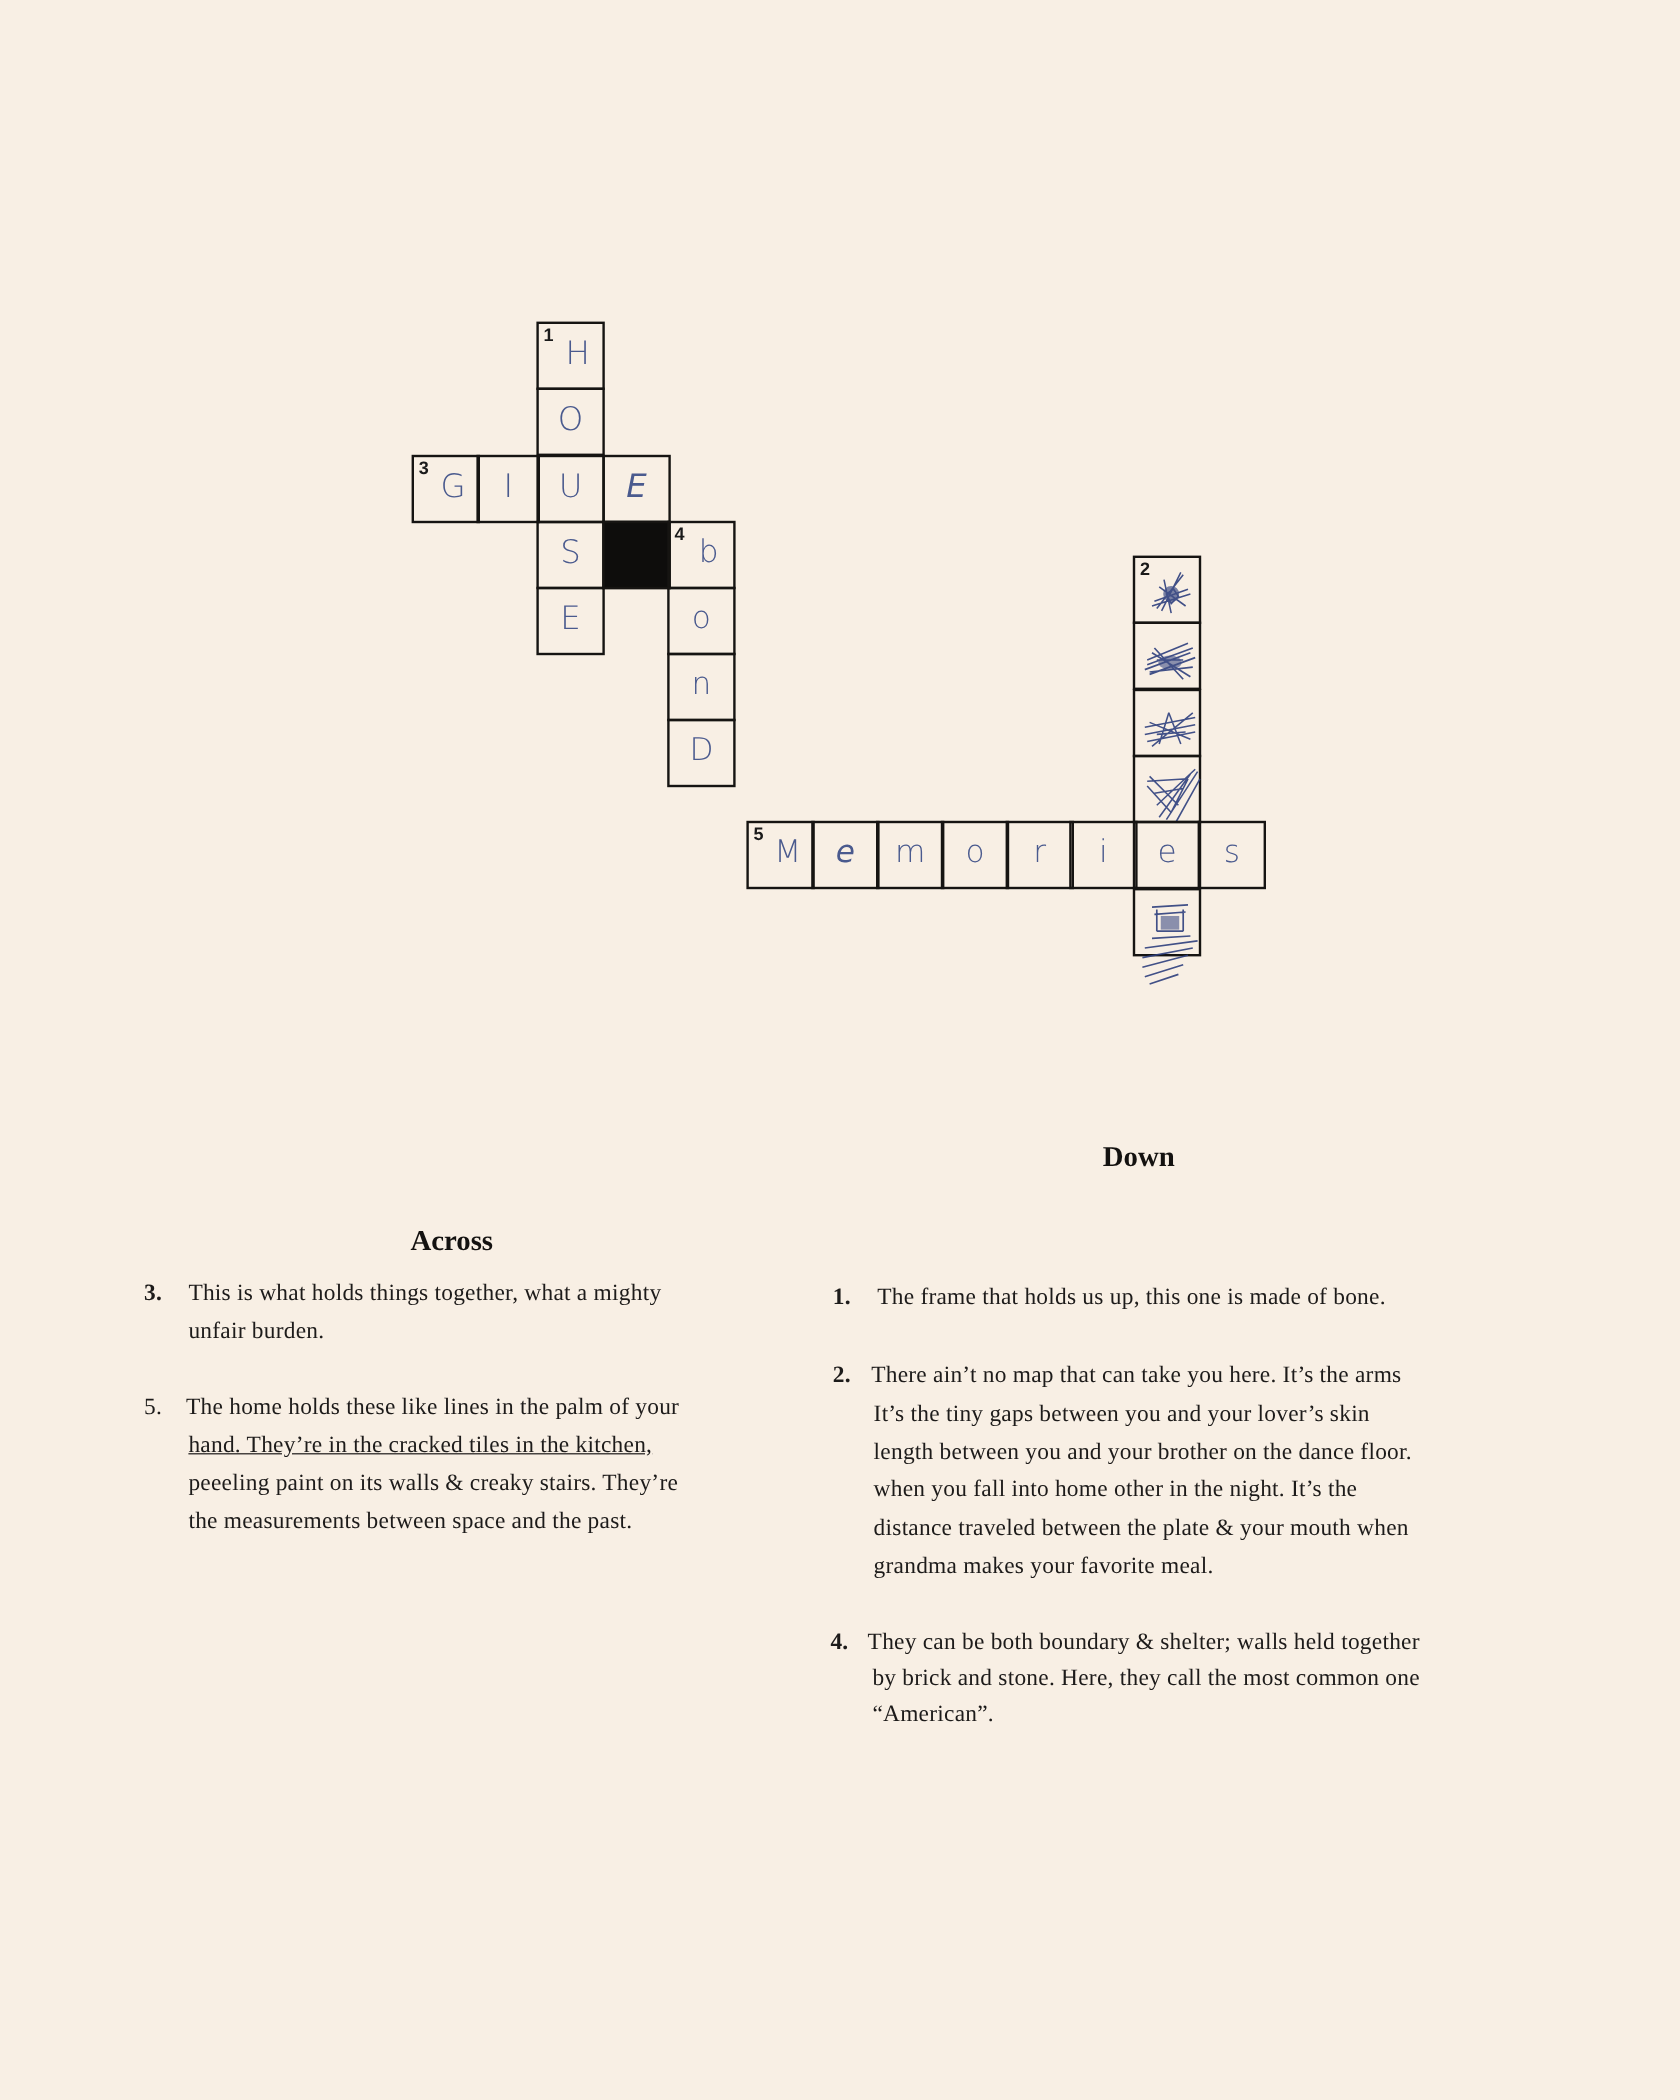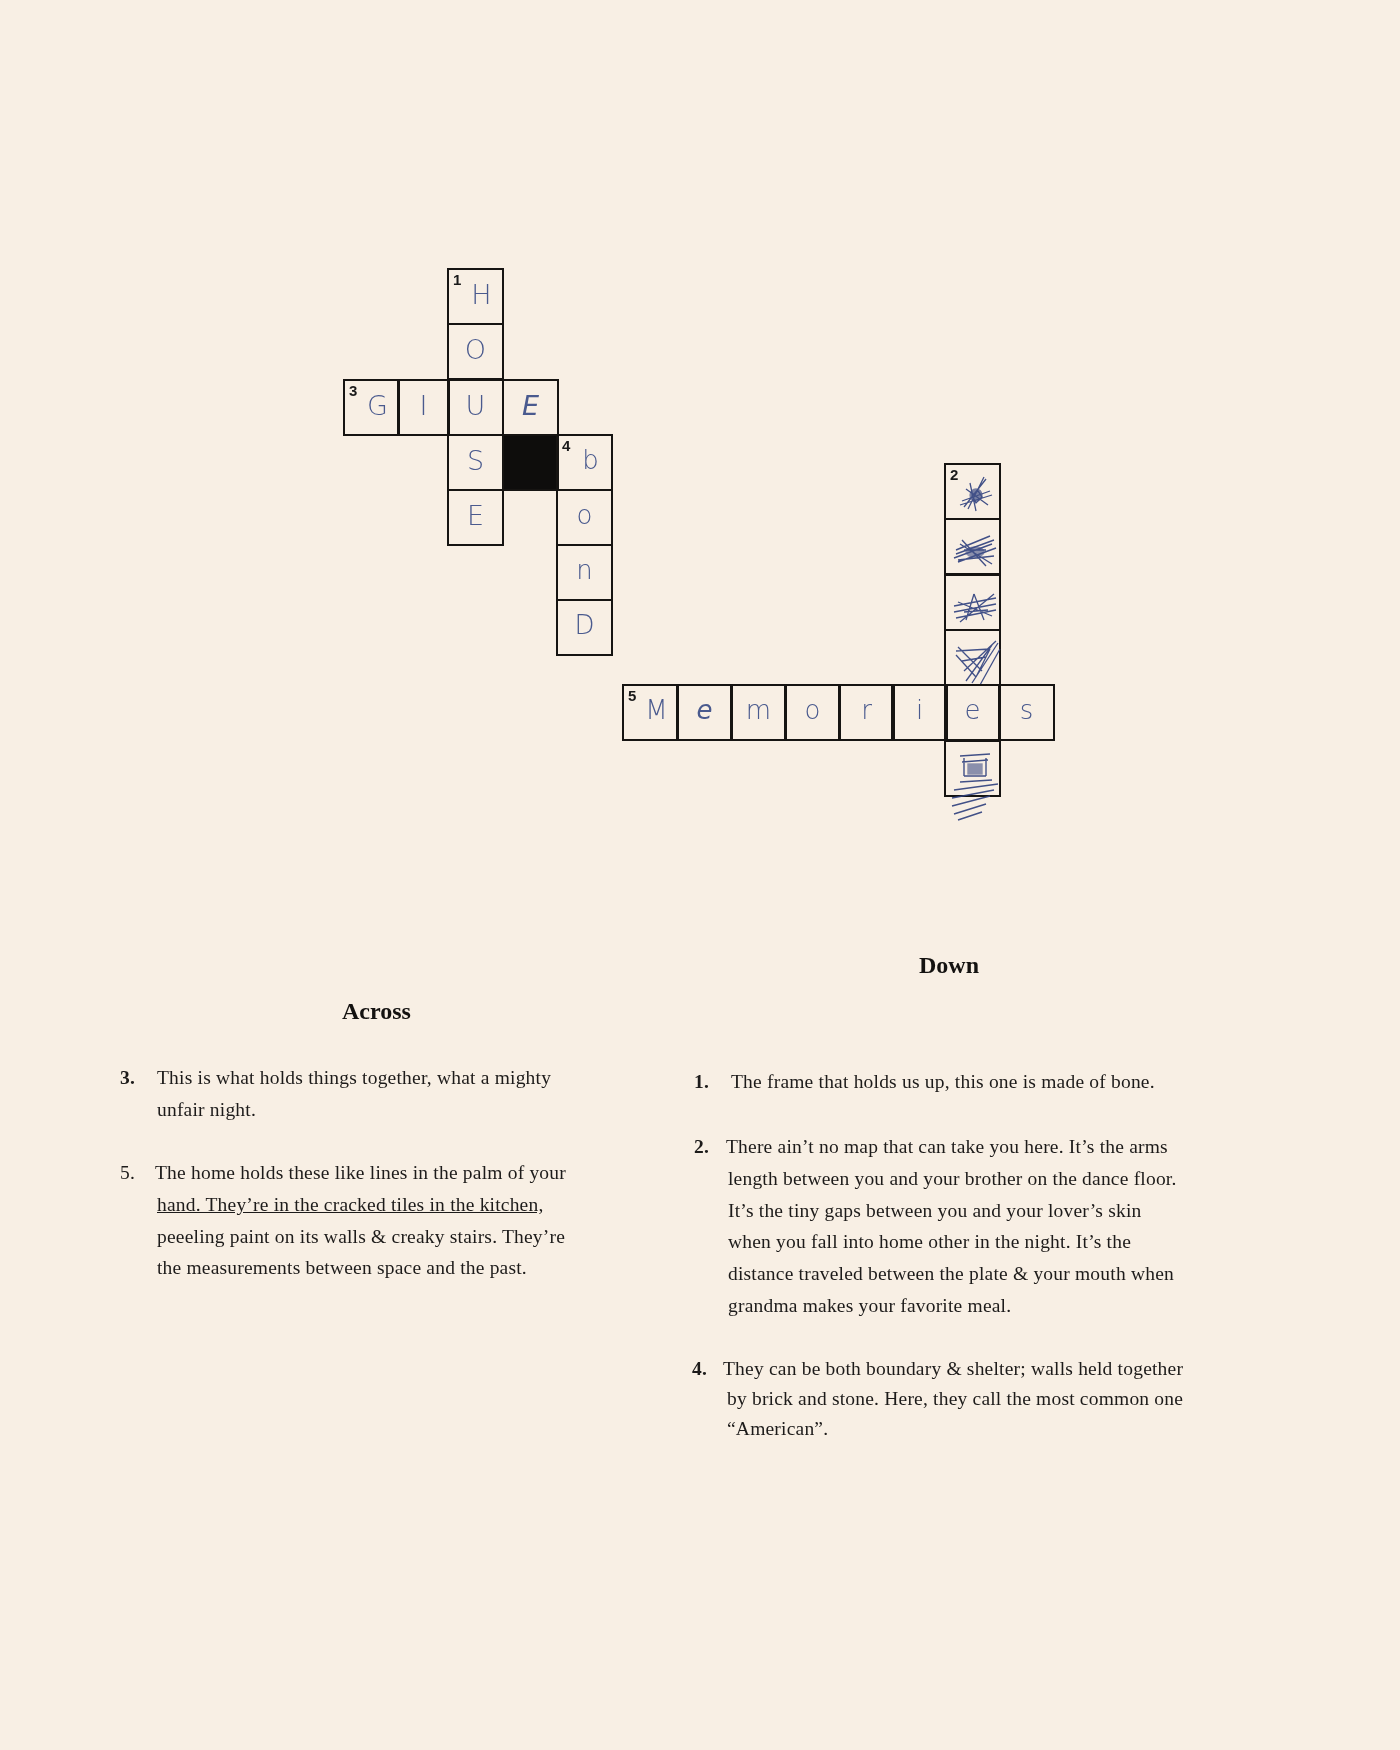--- a/index.html
+++ b/index.html
@@ -146,28 +146,28 @@
     <span class="ltr lc">i</span>
   </div>
   <div class="cell" style="left:944px;top:684px;">
     <span class="ltr lc">e</span>
   </div>
   <div class="cell" style="left:998px;top:684px;">
     <span class="ltr lc">s</span>
   </div>
 </div>
 
-<div class="col-title" style="left:342px;top:998px;text-align:center;">Across</div>
+<div class="col-title" style="left:342px;top:1022px;text-align:center;">Across</div>
 <div class="col-title" style="left:919px;top:952px;">Down</div>
 
 <div class="clue" style="left:120px;top:1062px;width:540px;">
   <span class="n">3.</span>
   <div style="margin-left:37px;">
     <span class="t">This is what holds things together, what a mighty</span>
-    <span class="t">unfair night.</span>
+    <span class="t">unfair burden.</span>
   </div>
 </div>
 
 <div class="clue" style="left:120px;top:1157px;width:560px;">
   <span class="n" style="font-weight:normal;">5.</span>
   <div style="margin-left:35px;">
     <span class="t">The home holds these like lines in the palm of your</span>
     <span class="t" style="margin-left:2px;text-decoration:underline;">hand. They’re in the cracked tiles in the kitchen,</span>
     <span class="t" style="margin-left:2px;">peeeling paint on its walls &amp; creaky stairs. They’re</span>
     <span class="t" style="margin-left:2px;">the measurements between space and the past.</span>
@@ -178,22 +178,22 @@
   <span class="n">1.</span>
   <div style="margin-left:37px;">
     <span class="t">The frame that holds us up, this one is made of bone.</span>
   </div>
 </div>
 
 <div class="clue" style="left:694px;top:1131px;width:620px;">
   <span class="n">2.</span>
   <div style="margin-left:32px;">
     <span class="t">There ain’t no map that can take you here. It’s the arms</span>
+    <span class="t" style="margin-left:2px;">It’s the tiny gaps between you and your lover’s skin</span>
     <span class="t" style="margin-left:2px;">length between you and your brother on the dance floor.</span>
-    <span class="t" style="margin-left:2px;">It’s the tiny gaps between you and your lover’s skin</span>
     <span class="t" style="margin-left:2px;">when you fall into home other in the night. It’s the</span>
     <span class="t" style="margin-left:2px;">distance traveled between the plate &amp; your mouth when</span>
     <span class="t" style="margin-left:2px;">grandma makes your favorite meal.</span>
   </div>
 </div>
 
 <div class="clue" style="left:692px;top:1354px;width:630px;line-height:30px;">
   <span class="n">4.</span>
   <div style="margin-left:31px;">
     <span class="t">They can be both boundary &amp; shelter; walls held together</span>

